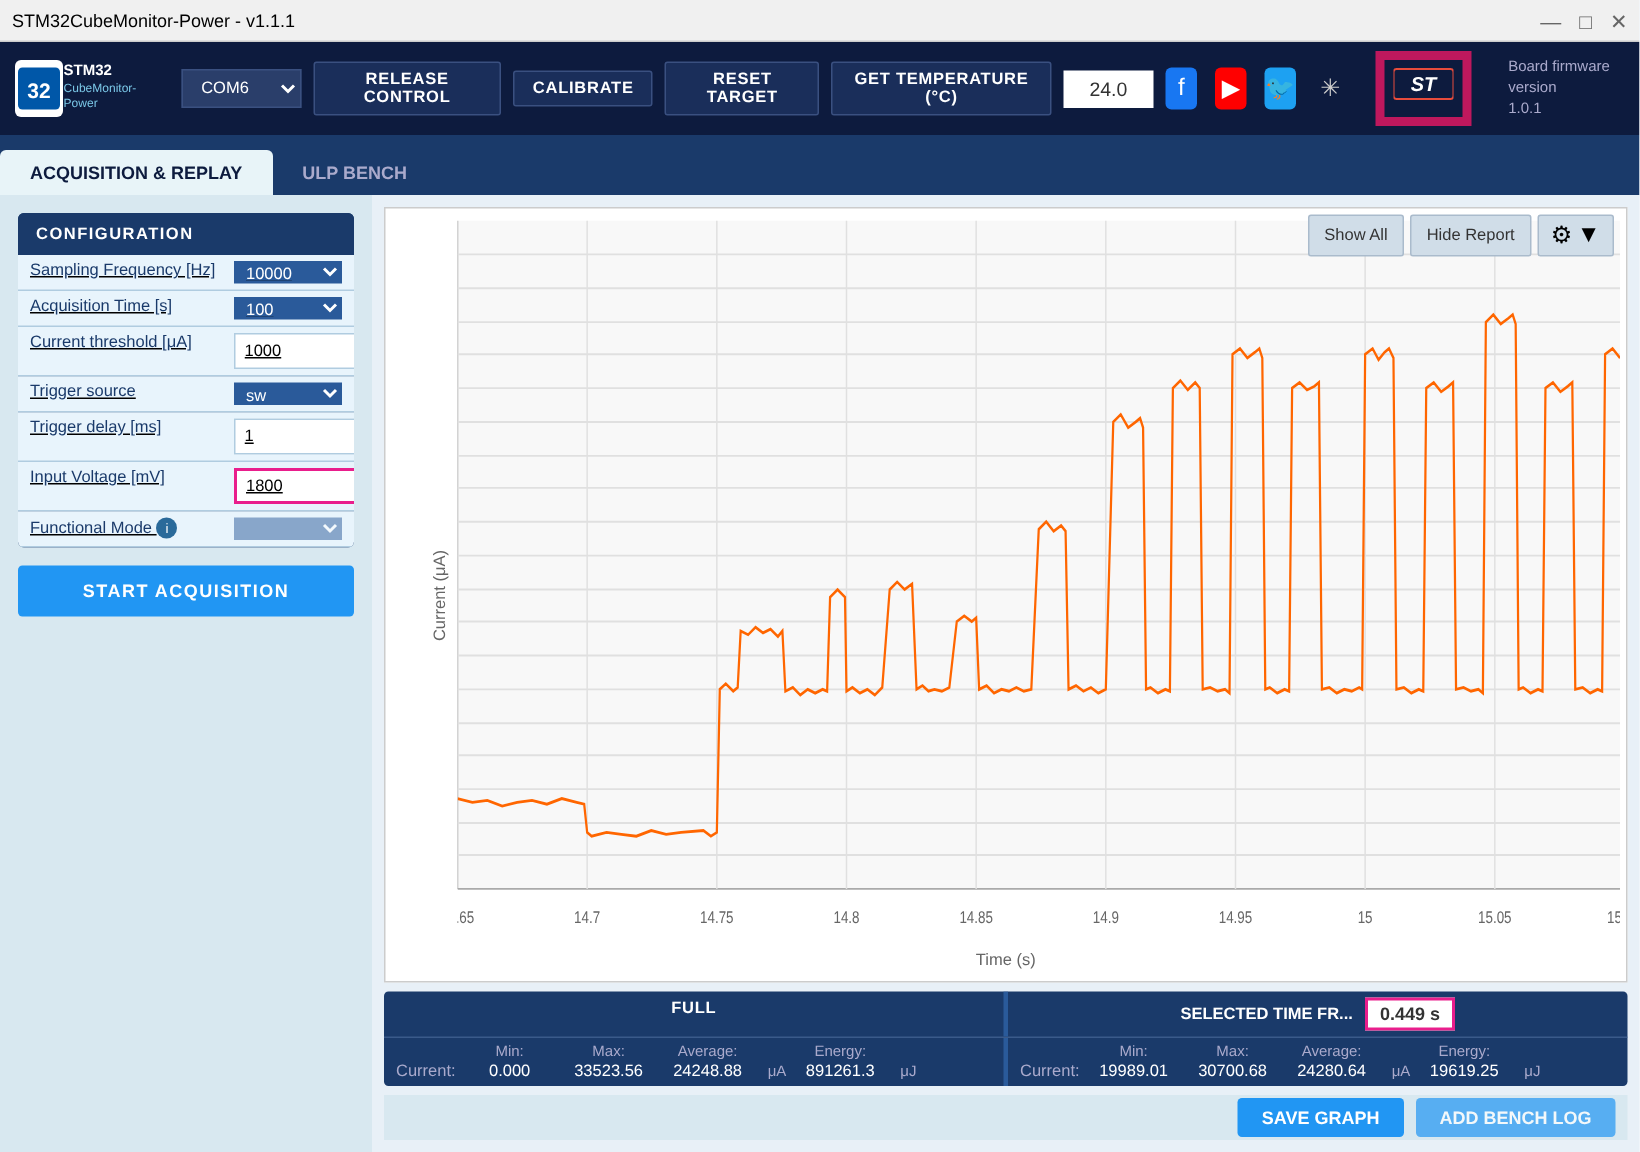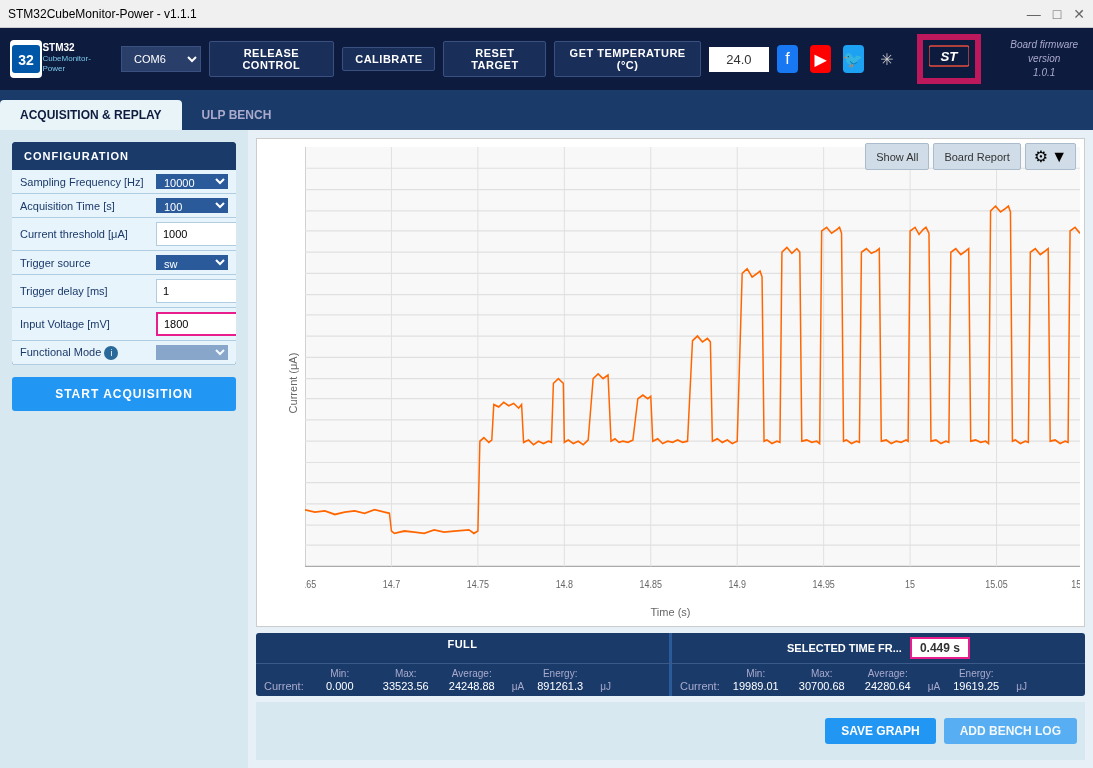--- a/index.html
+++ b/index.html
@@ -70,21 +70,21 @@
     }
 
     #social-icons { margin-left: auto; display: flex; align-items: center; gap: 12px; }
     .social-icon { width: 28px; height: 28px; border-radius: 4px; display: flex; align-items: center; justify-content: center; font-size: 16px; color: white; cursor: pointer; }
     .si-fb { background: #1877f2; }
     .si-yt { background: #ff0000; }
     .si-tw { background: #1da1f2; }
     .si-star { background: transparent; color: #ccc; }
     #st-logo { color: white; font-size: 22px; font-weight: bold; border: 6px solid #be185d; padding: 2px 6px; margin-left: 8px; }
 
-    #board-info { color: #aac; font-size: 10px; text-align: center; margin-left: 12px; line-height: 1.4; font-style: italic; }
+    #board-info { color: #aac; font-size: 10px; text-align: left; margin-left: 12px; line-height: 1.4; }
 
     
     #tab-bar {
       background: #1a3a6a;
       height: 40px;
       display: flex;
       align-items: flex-end;
       padding: 0 0;
     }
     .tab {
@@ -125,25 +125,25 @@
       background: #1a3a6a;
       color: white;
       font-size: 11px;
       font-weight: bold;
       padding: 8px 12px;
       letter-spacing: 1px;
     }
 
     .config-row {
       display: flex;
-      align-items: center;
       background: #e8f4fc;
       border-bottom: 1px solid #b0cce0;
       padding: 4px 8px;
       gap: 6px;
+      text-decoration: underline;
     }
     .config-label {
       color: #1a3a6a;
       font-size: 11px;
       width: 130px;
       flex-shrink: 0;
     }
     .config-input {
       flex: 1;
       background: white;
@@ -306,21 +306,21 @@
     .dt-col { text-align: center; min-width: 60px; }
     .dt-col-header { color: #aac; font-size: 10px; margin-bottom: 1px; }
     .dt-col-val { color: white; font-size: 11px; }
     .dt-unit { color: #aac; font-size: 10px; padding-left: 4px; }
 
     
     #bottom-bar {
       display: flex;
       justify-content: flex-end;
       gap: 8px;
-      padding: 16px 8px;
+      padding: 2px 8px;
       background: #d8e8f0;
     }
     .bottom-btn {
       padding: 6px 16px;
       font-size: 12px;
       font-weight: bold;
       cursor: pointer;
       border-radius: 3px;
       border: none;
     }
@@ -435,21 +435,21 @@
     </div>
 
     <button id="start-btn">START ACQUISITION</button>
   </div>
 
   <div id="right-panel">
 
     <div id="chart-container">
       <div id="chart-toolbar">
         <button class="chart-btn">Show All</button>
-        <button class="chart-btn">Board Report</button>
+        <button class="chart-btn">Hide Report</button>
         <div class="chart-settings-btn">
           <span>⚙</span>
           <span>▼</span>
         </div>
       </div>
 
       <span id="y-axis-label">Current (μA)</span>
       <span id="x-axis-label">Time (s)</span>
 
       <svg id="chart-svg" viewBox="0 0 780 380" preserveAspectRatio="none">

